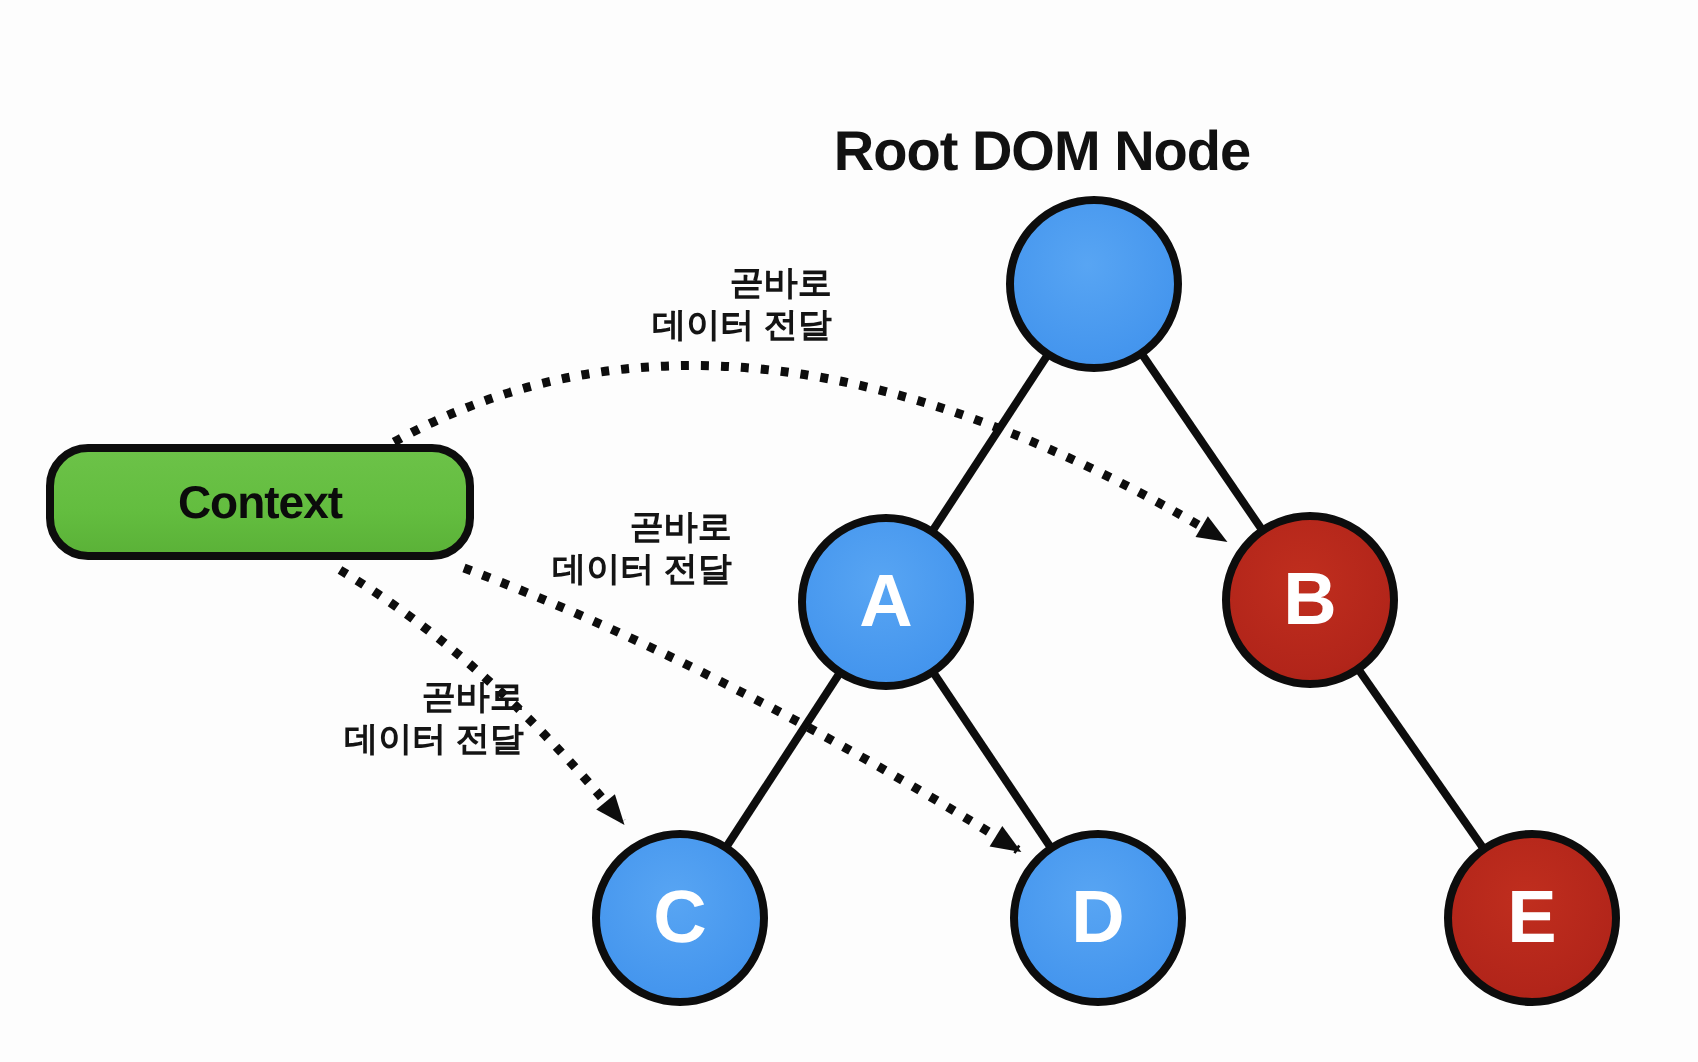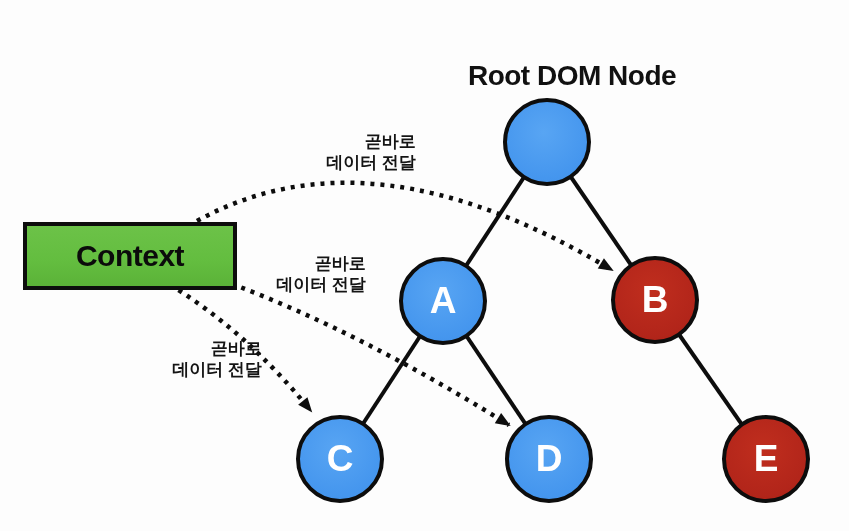--- a/index.html
+++ b/index.html
@@ -5,43 +5,43 @@
   html,body{margin:0;padding:0;background:#ffffff;}
   .canvas{
     position:relative;
     width:849px;height:531px;
     background:#fdfdfd;
     overflow:hidden;
     font-family:"Liberation Sans","DejaVu Sans",sans-serif;
   }
   .edges-svg{position:absolute;left:0;top:0;width:849px;height:531px;z-index:1;}
   .diagram-title{
-    position:absolute;left:572px;top:60px;transform:translateX(-50%);
+    position:absolute;left:521px;top:60px;transform:translateX(-50%);
     font-size:28px;font-weight:bold;color:#111;white-space:nowrap;z-index:3;
     letter-spacing:-0.5px;
   }
   .node{
     position:absolute;width:80px;height:80px;border:4px solid #0d0d0d;border-radius:50%;
     display:flex;align-items:center;justify-content:center;z-index:2;
     font-size:37px;font-weight:bold;color:#ffffff;
   }
   .node.blue{background:radial-gradient(circle at 46% 38%, #58a5f3 0%, #4596ee 70%, #3f8fe6 100%);}
   .node.red{background:radial-gradient(circle at 46% 38%, #c02e1e 0%, #b2251a 70%, #a42013 100%);}
   .node-root{left:503px;top:98px;}
   .node-a{left:399px;top:257px;}
   .node-b{left:611px;top:256px;}
   .node-c{left:296px;top:415px;}
   .node-d{left:505px;top:415px;}
   .node-e{left:722px;top:415px;}
   .context-box{
-    position:absolute;left:23px;top:222px;width:214px;height:68px;box-sizing:border-box;
-    border:4px solid #0d0d0d;border-radius:0;
+    position:absolute;left:23px;top:222px;width:214px;height:58px;box-sizing:border-box;
+    border:4px solid #0d0d0d;border-radius:21px;
     background:linear-gradient(180deg,#6cc248 0%,#63bd3f 60%,#5bb238 100%);
     display:flex;align-items:center;justify-content:center;z-index:2;
-    font-size:30px;font-weight:bold;color:#0b0b0b;letter-spacing:-0.5px;
+    font-size:23px;font-weight:bold;color:#0b0b0b;letter-spacing:-0.5px;
   }
   .arrow-label{
     position:absolute;transform:translateX(-50%);text-align:right;z-index:3;
     font-size:17px;font-weight:bold;color:#141414;line-height:21px;white-space:nowrap;
   }
   .arrow-label-1{left:371px;top:131px;}
   .arrow-label-2{left:321px;top:253px;}
   .arrow-label-3{left:217px;top:338px;}
 </style>
 </head>

